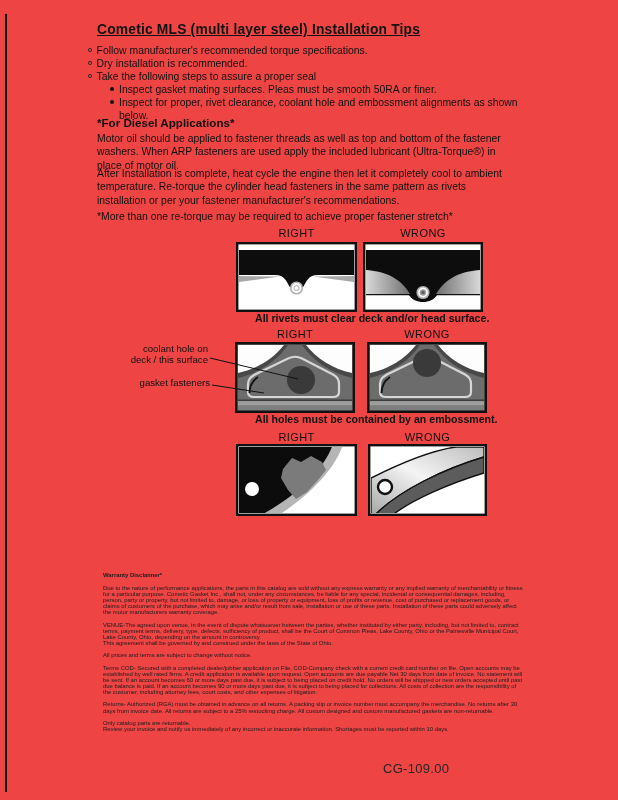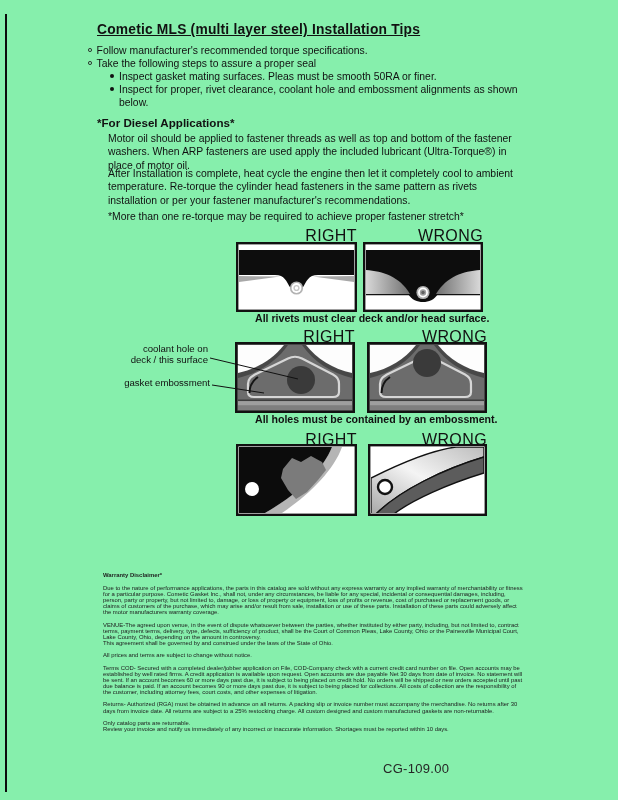--- a/index.html
+++ b/index.html
@@ -1,42 +1,42 @@
 <!DOCTYPE html>
 <html><head>
 <meta charset="utf-8">
 <style>
   * { margin:0; padding:0; box-sizing:border-box; }
   html,body { background:#ffffff; }
   .page {
-    position:relative; width:618px; height:800px; background:#86efac;
+    position:relative; width:618px; height:800px; background:#ef4444;
     font-family:"Liberation Sans","DejaVu Sans",sans-serif; color:#111;
     overflow:hidden;
   }
   .edge-line { position:absolute; left:5px; top:14px; width:2px; height:778px; background:#0b0b0b; }
 
   .title {
     position:absolute; left:97px; top:22px; font-size:13.8px; font-weight:bold;
     text-decoration:underline; letter-spacing:.2px; white-space:nowrap;
   }
 
   .bullets { position:absolute; left:88px; top:44px; width:460px; font-size:10.4px; line-height:13px; }
   .b-row { display:flex; align-items:flex-start; }
   .b-row.sub { margin-left:22px; }
   .marker { flex:0 0 auto; width:3.6px; height:3.6px; border-radius:50%; margin:4.4px 5px 0 0; }
   .marker.open { border:1px solid #222; }
   .marker.solid { background:#111; width:4px; height:4px; }
 
   .diesel-h { position:absolute; left:97px; top:116px; font-size:11.6px; font-weight:bold; }
-  .para { position:absolute; left:97px; width:417px; font-size:10.4px; line-height:13.4px;margin-left:11px; }
+  .para { position:absolute; left:97px; width:417px; font-size:10.4px; line-height:13.4px; }
   .para.p1 { top:132px; }
   .para.p2 { top:167px; }
   .para.note { top:210px; white-space:nowrap; }
 
-  .dg-label { position:absolute; font-size:16px; letter-spacing:.4px; text-align:right; }
+  .dg-label { position:absolute; font-size:11px; letter-spacing:.4px; text-align:center; }
   .dg-box { position:absolute; }
   .dg-box svg { display:block; width:100%; height:100%; }
   .dg-caption { position:absolute; left:255px; font-size:10.6px; font-weight:bold; line-height:11px; white-space:pre-line; }
 
   .callout { position:absolute; font-size:9.6px; line-height:10.6px; text-align:right; white-space:pre-line; }
   .callout.c1 { left:118px; top:344px; width:90px; }
   .callout.c2 { left:116px; top:378px; width:94px; }
   .callout-svg { position:absolute; left:118px; top:338px; width:250px; height:80px; z-index:5; pointer-events:none; }
 
   .legal { position:absolute; left:103px; top:572px; width:420px; font-size:5.9px; line-height:6.15px; color:#1c1c1c; }
@@ -50,20 +50,24 @@
 
 <div class="page">
   <div class="edge-line"></div>
 
   <div class="title">Cometic MLS (multi layer steel) Installation Tips</div>
 
   <div class="bullets">
     <div class="b-row">
       <span class="marker open"></span>
       <span>Follow manufacturer's recommended torque specifications.</span>
+    </div>
+    <div class="b-row">
+      <span class="marker open"></span>
+      <span>Dry installation is recommended.</span>
     </div>
     <div class="b-row">
       <span class="marker open"></span>
       <span>Take the following steps to assure a proper seal</span>
     </div>
     <div class="b-row sub">
       <span class="marker solid"></span>
       <span>Inspect gasket mating surfaces.  Pleas must be smooth 50RA or finer.</span>
     </div>
     <div class="b-row sub">
@@ -129,21 +133,21 @@
       </g>
     </svg>
   </div>
   <div class="dg-caption" style="top:313px;">All rivets must clear deck and/or head surface.</div>
 
   <div class="dg-label" style="left:235px; top:328px; width:120px;">RIGHT</div>
   <div class="dg-label" style="left:367px; top:328px; width:120px;">WRONG</div>
 
   <div class="callout c1">coolant hole on
 deck / this surface</div>
-  <div class="callout c2">gasket embossment</div>
+  <div class="callout c2">gasket fasteners</div>
   <svg class="callout-svg" viewBox="0 0 250 80">
     <line x1="92" y1="20" x2="180" y2="41" stroke="#111" stroke-width="1"></line>
     <line x1="94" y1="47" x2="146" y2="55" stroke="#111" stroke-width="1"></line>
   </svg>
 
   <div class="dg-box" style="left:235px; top:342px; width:120px; height:71px;">
     <svg viewBox="0 0 120 71">
       <defs>
           <clipPath id="cB1">
             <rect x="3" y="3" width="114" height="65"></rect>

